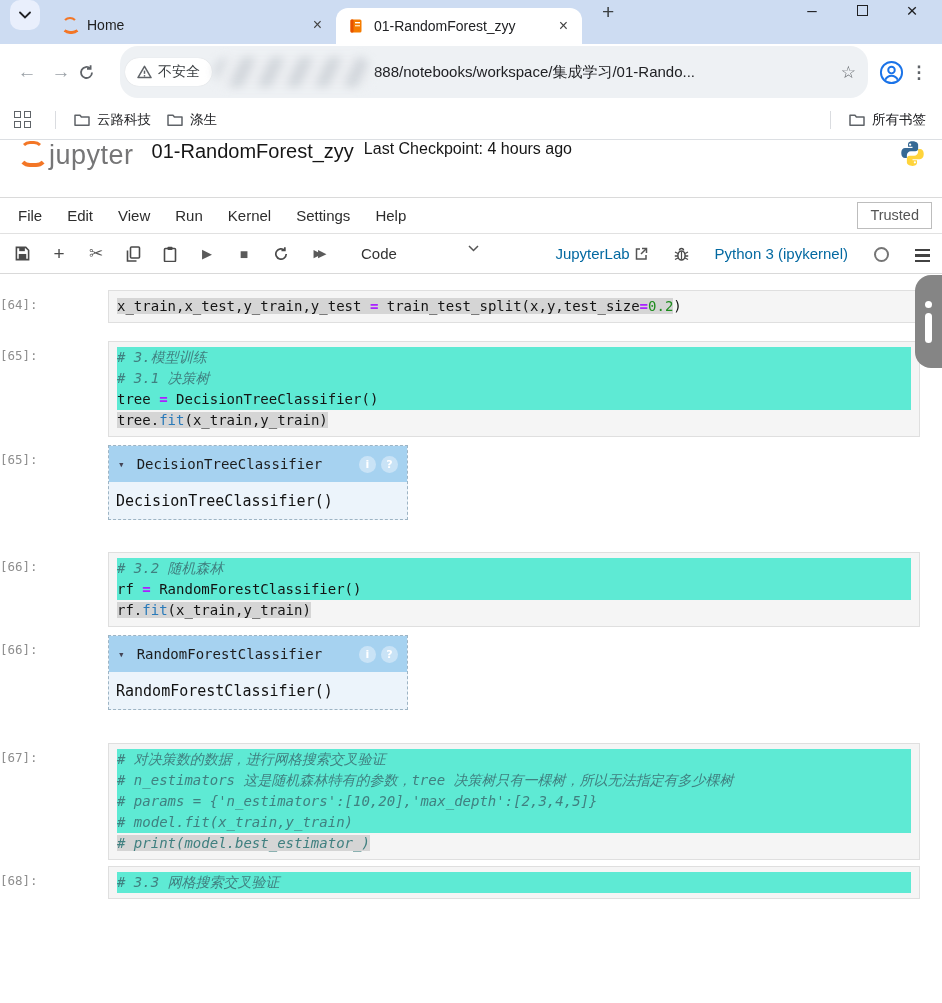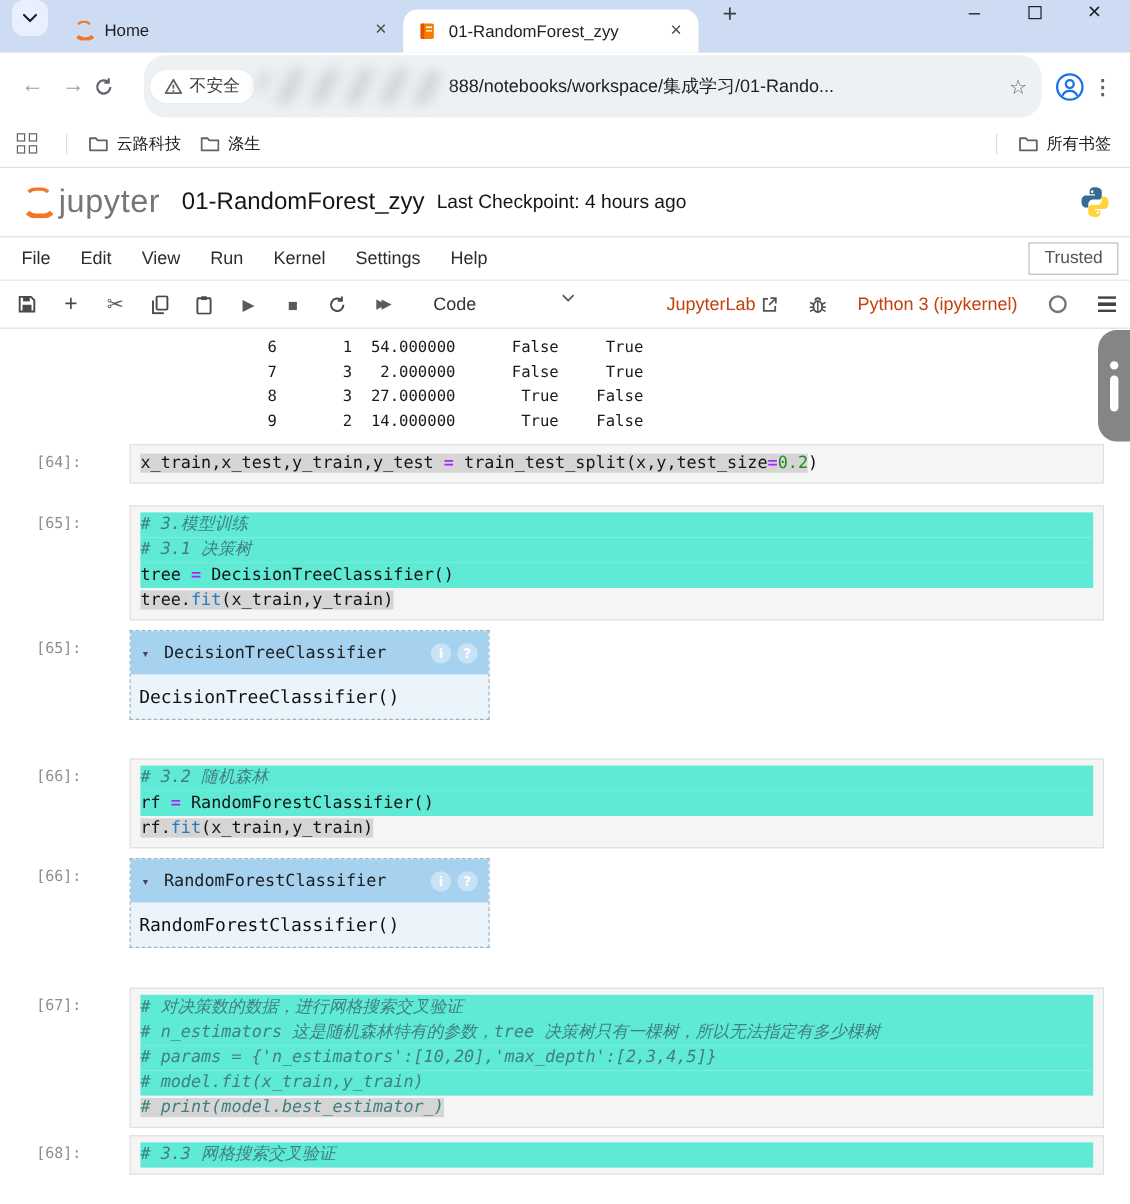--- a/index.html
+++ b/index.html
@@ -43,21 +43,21 @@
 
   
   .bookbar { height:40px; display:flex; align-items:center; padding:0 8px 0 14px; border-bottom:1px solid #dcdfe3; }
   .gridico { display:grid; grid-template-columns:7px 7px; grid-gap:3px; margin-right:14px; }
   .gridico span { width:7px; height:7px; border:1.8px solid #5f6368; }
   .bdivider { width:1px; height:18px; background:#dadce0; margin:0 10px; }
   .bmitem { display:flex; align-items:center; gap:7px; font-size:13.5px; color:#202124; padding:0 8px; }
   .bmright { margin-left:auto; display:flex; align-items:center; }
 
   
-  .jheader { height:58px; display:flex; align-items:center; padding:0 16px; border-bottom:1px solid #dadada; background:#fff; }
+  .jheader { height:58px; display:flex; align-items:flex-start; padding:0 16px; border-bottom:1px solid #dadada; background:#fff; }
   .jlogo { position:relative; width:26px; height:28px; margin-right:7px; flex:none; }
   .jlogo::before { content:""; position:absolute; left:4px; top:1px; width:18px; height:9px;
     border:3px solid #f37626; border-bottom:none; border-left-color:transparent; border-right-color:transparent; border-radius:10px 10px 0 0; }
   .jlogo::after { content:""; position:absolute; left:2px; bottom:1px; width:22px; height:11px;
     border:4px solid #f37626; border-top:none; border-left-color:transparent; border-right-color:transparent; border-radius:0 0 12px 12px; }
   .jwordmark { font-size:27px; color:#767677; letter-spacing:.5px; margin-right:18px; }
   .jtitle { font-size:20px; color:#161616; margin-right:10px; white-space:nowrap; }
   .jcheckpoint { font-size:16px; color:#161616; white-space:nowrap; }
   .pylogo { margin-left:auto; }
 
@@ -65,37 +65,37 @@
   .menubar { height:36px; display:flex; align-items:center; padding:0 18px; gap:25px; font-size:15px; color:#2d2d2d; border-bottom:1px solid #e3e3e3; background:#fff; }
   .trusted { margin-left:auto; margin-right:-8px; border:1px solid #bdbdbd; padding:4px 12px 5px; font-size:14.5px; color:#555; }
 
   
   .toolbar { height:40px; display:flex; align-items:center; padding:0 12px; border-bottom:1px solid #d9d9d9; background:#fff; box-shadow:0 1px 3px rgba(0,0,0,.06); }
   .tbico { width:20px; margin-right:17px; text-align:center; color:#5a5a5a; font-size:14px; flex:none; display:flex; justify-content:center; }
   .tbico.txt { display:block; }
   .runico { color:#5a5a5a; font-size:13px; }
   .ffico { letter-spacing:-4px; font-size:11px; color:#5a5a5a; }
   .celltype { display:flex; align-items:flex-start; width:118px; justify-content:space-between; margin-left:16px; font-size:15px; color:#333; }
-  .tbright { margin-left:auto; display:flex; align-items:center; gap:26px; font-size:15px; color:#c2410c; }
+  .tbright { margin-left:auto; display:flex; align-items:flex-end; gap:26px; font-size:15px; color:#0369a1; }
   .jlab { display:flex; align-items:center; gap:5px; }
   .kcircle { width:15px; height:15px; border:2px solid #757575; border-radius:50%; }
   .hamb { display:flex; flex-direction:column; gap:3px; }
   .hamb span { width:15px; height:2.5px; background:#424242; }
 
   
   .notebook { height:727px; overflow:hidden; background:#fff; padding-top:1px; position:relative; }
   .nb-row { display:flex; margin-right:22px; }
   .nb-row:nth-child(1){ margin-bottom:8px; }
   .nb-row:nth-child(2){ margin-bottom:18px; }
   .nb-row:nth-child(3){ margin-bottom:8px; }
   .nb-row:nth-child(4){ margin-bottom:32px; }
   .nb-row:nth-child(5){ margin-bottom:8px; }
   .nb-row:nth-child(6){ margin-bottom:33px; }
   .nb-row:nth-child(7){ margin-bottom:6px; }
-  .prompt { width:108px; flex:none; text-align:center; padding:7px 10px 0 0; font-family:"DejaVu Sans Mono", monospace; font-size:12.5px; color:#8e8e8e; }
+  .prompt { width:108px; flex:none; text-align:left; padding:7px 10px 0 0; font-family:"DejaVu Sans Mono", monospace; font-size:12.5px; color:#8e8e8e; }
   .codecell { flex:1; background:#f5f5f5; border:1px solid #dfdfdf; padding:5px 8px; font-family:"DejaVu Sans Mono", monospace; font-size:14px; line-height:21px; color:#141414; }
   .cm-line { white-space:pre; }
   .sel-full { background:#5eead4; }
   .tsel { background:#d5d5d5; }
   .tk-op { color:#aa22ff; font-weight:bold; }
   .tk-num { color:#1e8c1e; }
   .tk-com { color:#408080; font-style:italic; }
   .tk-fn { color:#2a7ab9; }
   .txt-out { margin:0; padding:5px 0 0 115px; font-family:"DejaVu Sans Mono", monospace; font-size:13px; line-height:20.5px; color:#1a1a1a; }
   .txt-out div { white-space:pre; }
@@ -294,21 +294,20 @@
         <span></span>
         <span></span>
       </span>
   </span>
 </div>
 
 <div class="notebook">
   <div>
       <div class="nb-row">
         <div class="prompt"></div>
-        <pre class="txt-out" style="flex: 1 1 0%;"><div>6       1  54.000000      False     True</div><div>7       3   2.000000      False     True</div><div>8       3  27.000000       True    False</div><div>9       2  14.000000       True    False</div></pre>
       </div>
       <div class="nb-row">
         <div class="prompt">[64]:</div>
         <div class="codecell">
           <div class="cm-line"><span class="tsel">x_train,x_test,y_train,y_test </span><span class="tk-op tsel">=</span><span class="tsel"> train_test_split(x,y,test_size</span><span class="tk-op tsel">=</span><span class="tk-num tsel">0.2</span><span>)</span></div>
         </div>
       </div>
       <div class="nb-row">
         <div class="prompt">[65]:</div>
         <div class="codecell">

